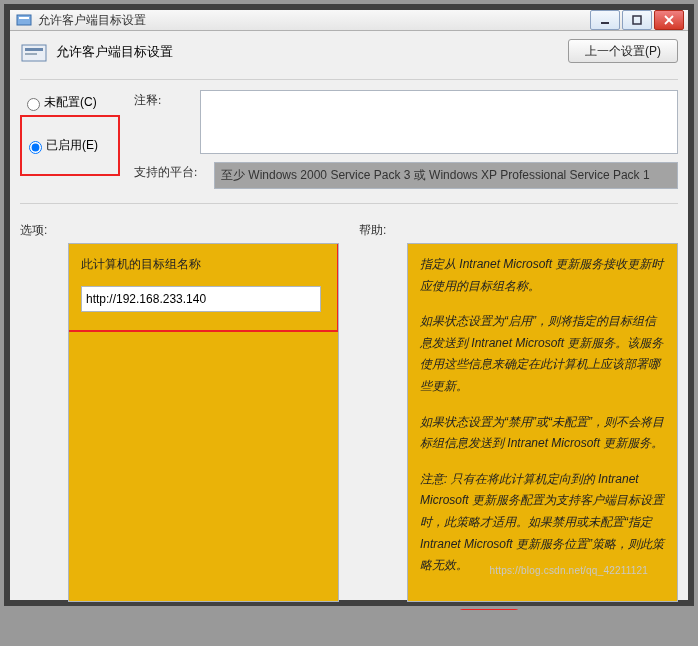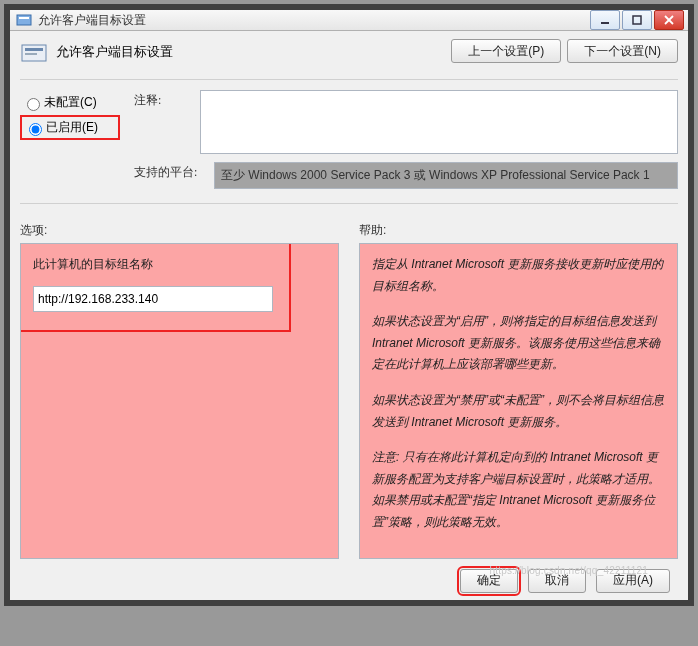--- a/index.html
+++ b/index.html
@@ -18,31 +18,31 @@
   .hdr-row .big-icon { width: 28px; height: 28px; }
   .hdr-row .hdr-title { font-size: 13px; padding-top: 4px; }
   .nav-btns { margin-left: auto; display: flex; gap: 6px; }
   .btn { height: 24px; padding: 0 16px; border: 1px solid #9a9a9a; background: linear-gradient(#fdfdfd,#e5e5e5); border-radius: 3px; cursor: pointer; color:#222; }
   hr.sep { border: none; border-top: 1px solid #d0d0d0; margin: 6px 0 10px 0; }
 
   .mid { display: flex; gap: 14px; }
   .radios { width: 100px; }
   .radio-row { display: flex; align-items: center; padding: 4px 2px; }
   .radio-row input { margin-right: 4px; }
-  .radio-row.hl { border: 2px solid #e22; padding:2px 2px; }
+  .radio-row.hl { border: 2px solid #e22; padding:20px 2px; }
   .midr { flex:1; }
   .fldrow { display:flex; gap:8px; margin-bottom:8px; align-items:flex-start; }
   .fldrow .lbl { width:58px; color:#333; padding-top:2px;font-family:Liberation Serif, serif; }
   .textarea { flex:1; height:64px; border:1px solid #aeb6c1; background:#fff; resize:none; padding:3px; }
   .plat { flex:1; border:1px solid #aeb6c1; background:#a3a3a3; padding:4px 6px; color:#333; min-height:24px; }
 
   .lower { display:flex; gap:20px; margin-top:8px; flex:1; min-height:0; }
   .col { flex:1; display:flex; flex-direction:column; min-height:0; }
   .col .col-lbl { margin-bottom:4px; color:#333; }
-  .panel { border:1px solid #aeb6c1; background:#fca5a5; padding:10px 12px; flex:1; overflow:auto; color:#222; line-height:1.8; }
+  .panel { border:1px solid #aeb6c1; background:#eab308; padding:10px 12px; flex:1; overflow:auto; color:#222; line-height:1.8;margin-left:48px; }
   .opt-row { margin-bottom:10px; }
   .opt-input { width:240px; height:22px; border:1px solid #aeb6c1; padding:12px 4px; }
   .hl-box { position:relative; }
   .hl-box::after { content:""; position:absolute; left:-8px; top:-6px; width:274px; height:90px; border:2px solid #e22; pointer-events:none; }
 
   .help-panel p { margin:0 0 14px 0;font-style:italic; }
 
   .footer { display:flex; justify-content:flex-end; gap:10px; padding:10px 8px 4px 0; }
   .footer .btn.ok { outline:2px solid #e22; outline-offset:1px; }
   .watermark { position:absolute; right:40px; bottom:24px; color:#c8c8c8; font-size:10px; pointer-events:none; letter-spacing:0.2px; }
@@ -87,21 +87,20 @@
       <span class="big-icon">
         <svg viewBox="0 0 28 28">
             <rect x="2" y="6" width="24" height="16" fill="#e9eef5" stroke="#6a88ad"></rect>
             <rect x="5" y="9" width="18" height="3" fill="#6a88ad"></rect>
             <rect x="5" y="14" width="12" height="2" fill="#9ab"></rect>
           </svg>
       </span>
       <span class="hdr-title">允许客户端目标设置</span>
       <div class="nav-btns">
         <button class="btn">上一个设置(P)</button>
-        <button class="btn">下一个设置(N)</button>
       </div>
     </div>
 
     <hr class="sep">
 
     <div class="mid">
       <div class="radios">
         <label class="radio-row">
           <input type="radio" name="st" style="">
           <span>未配置(C)</span>

